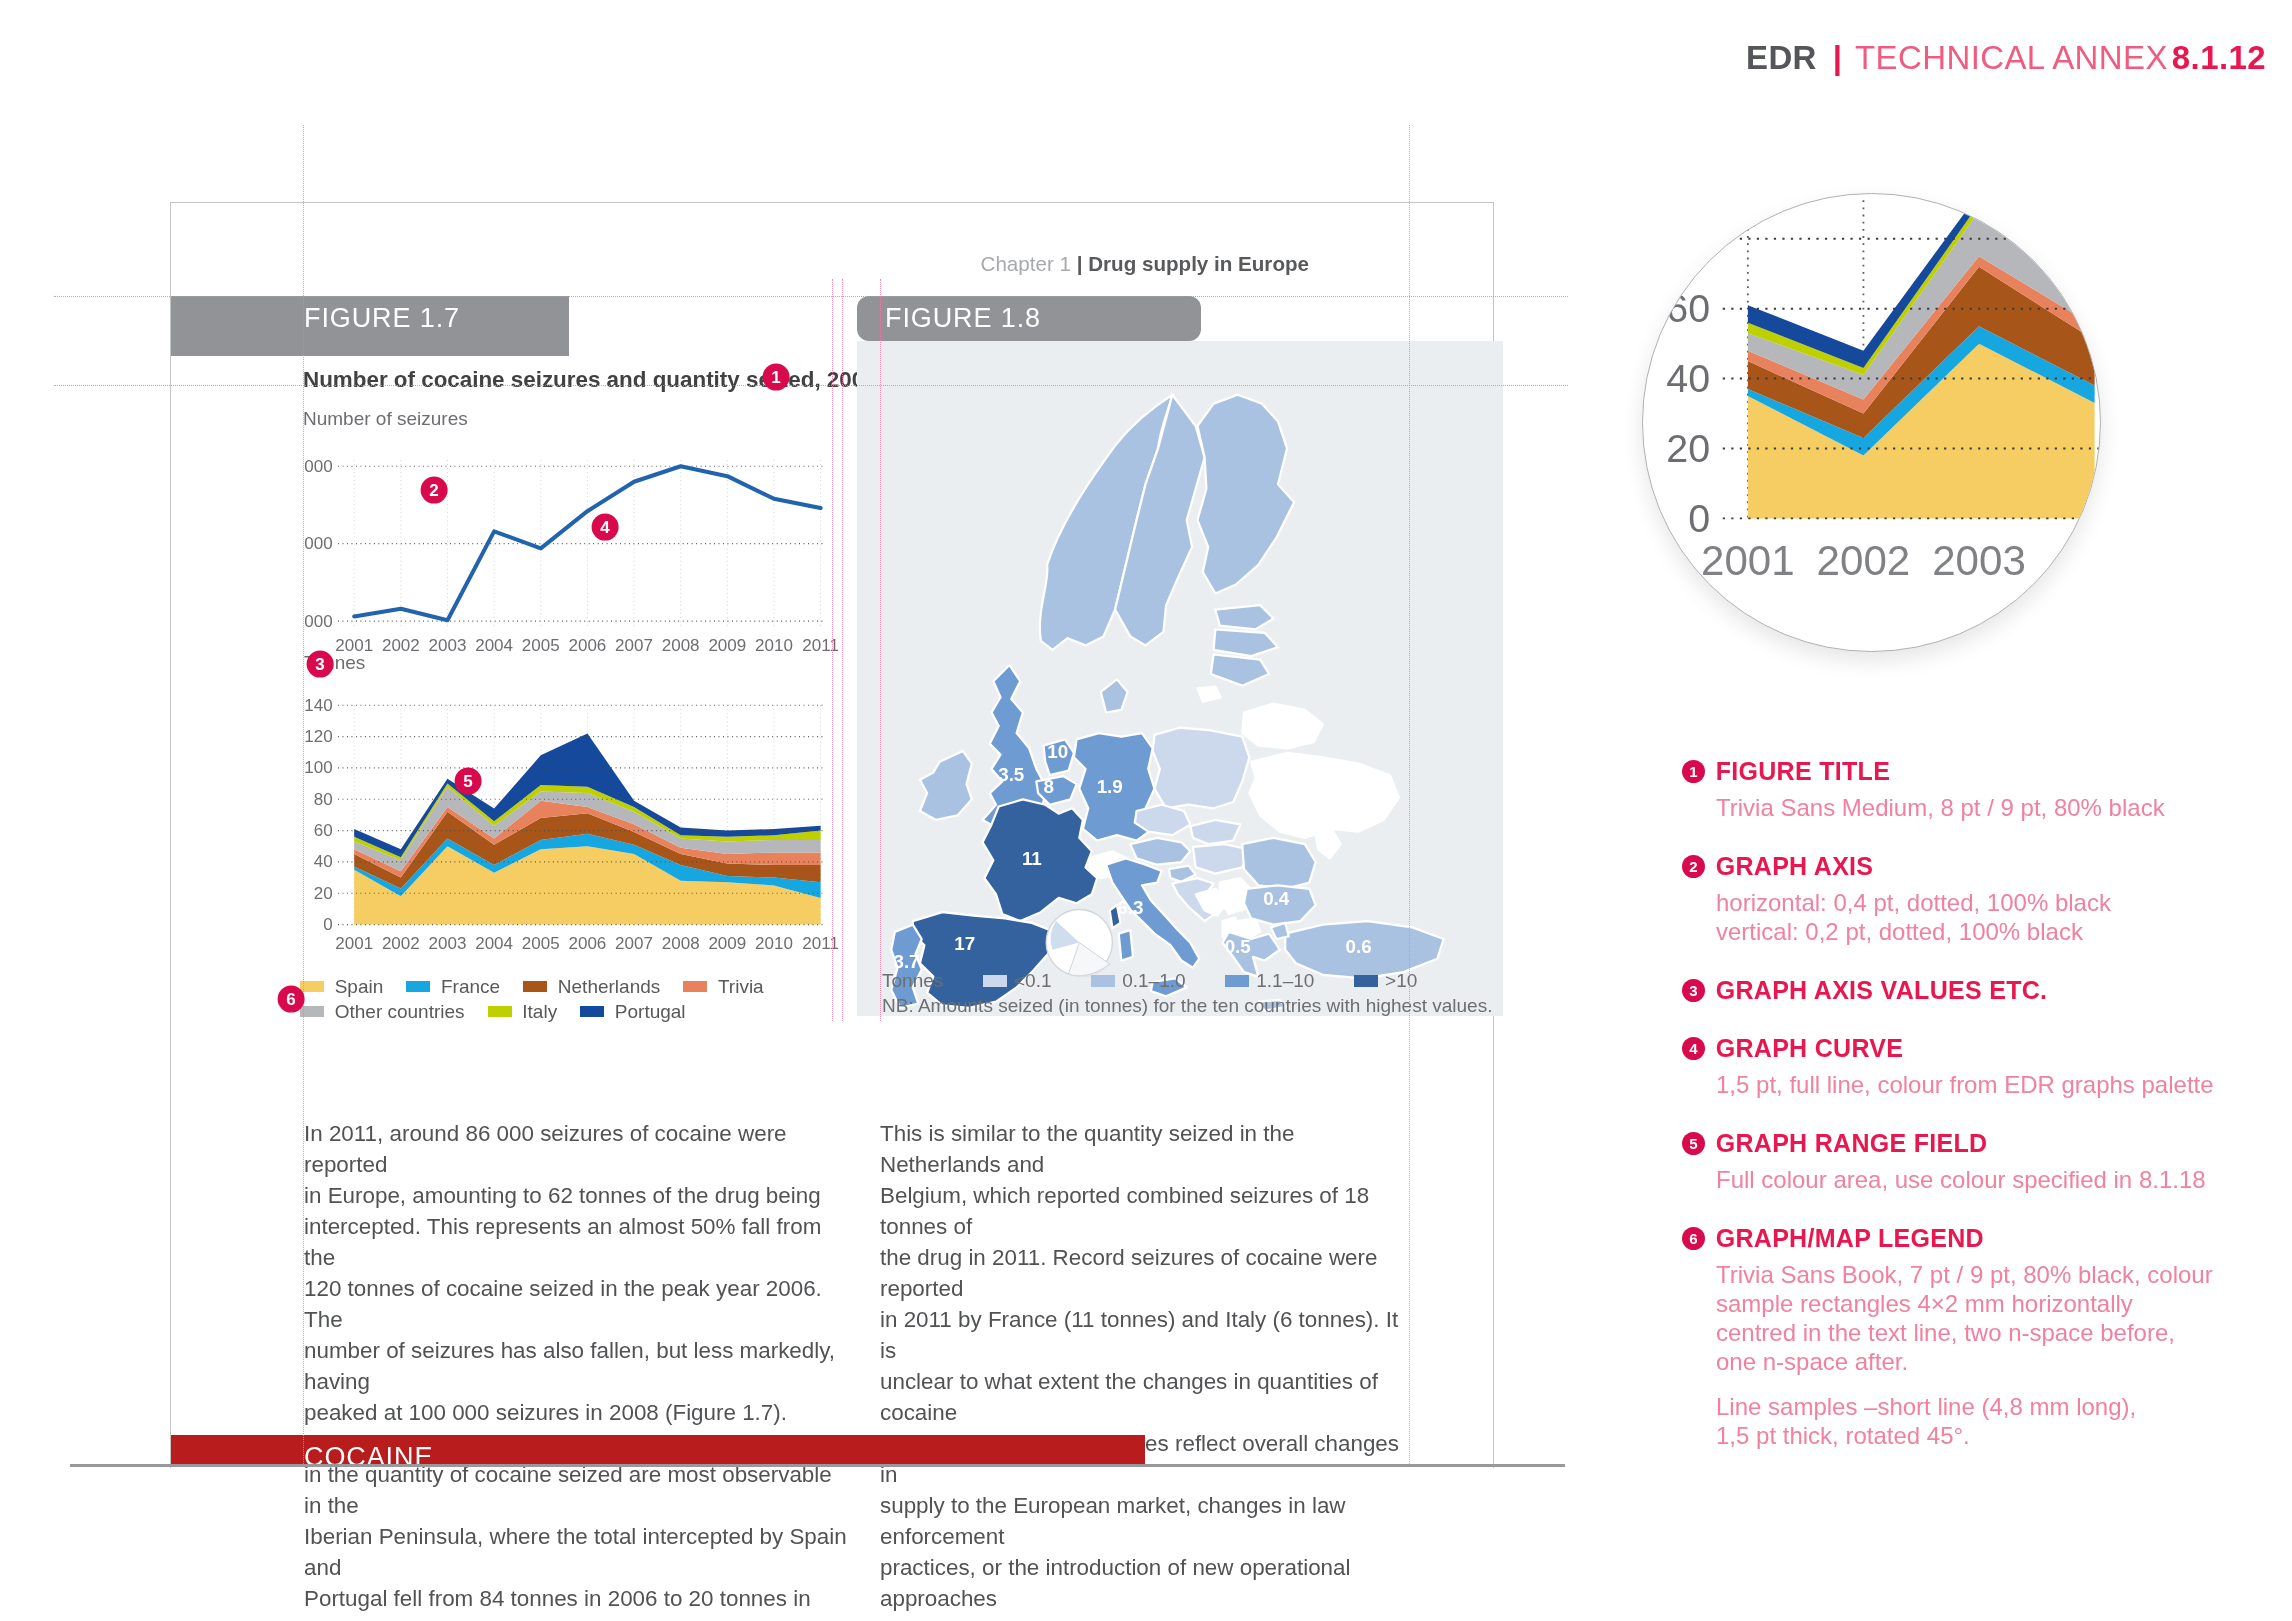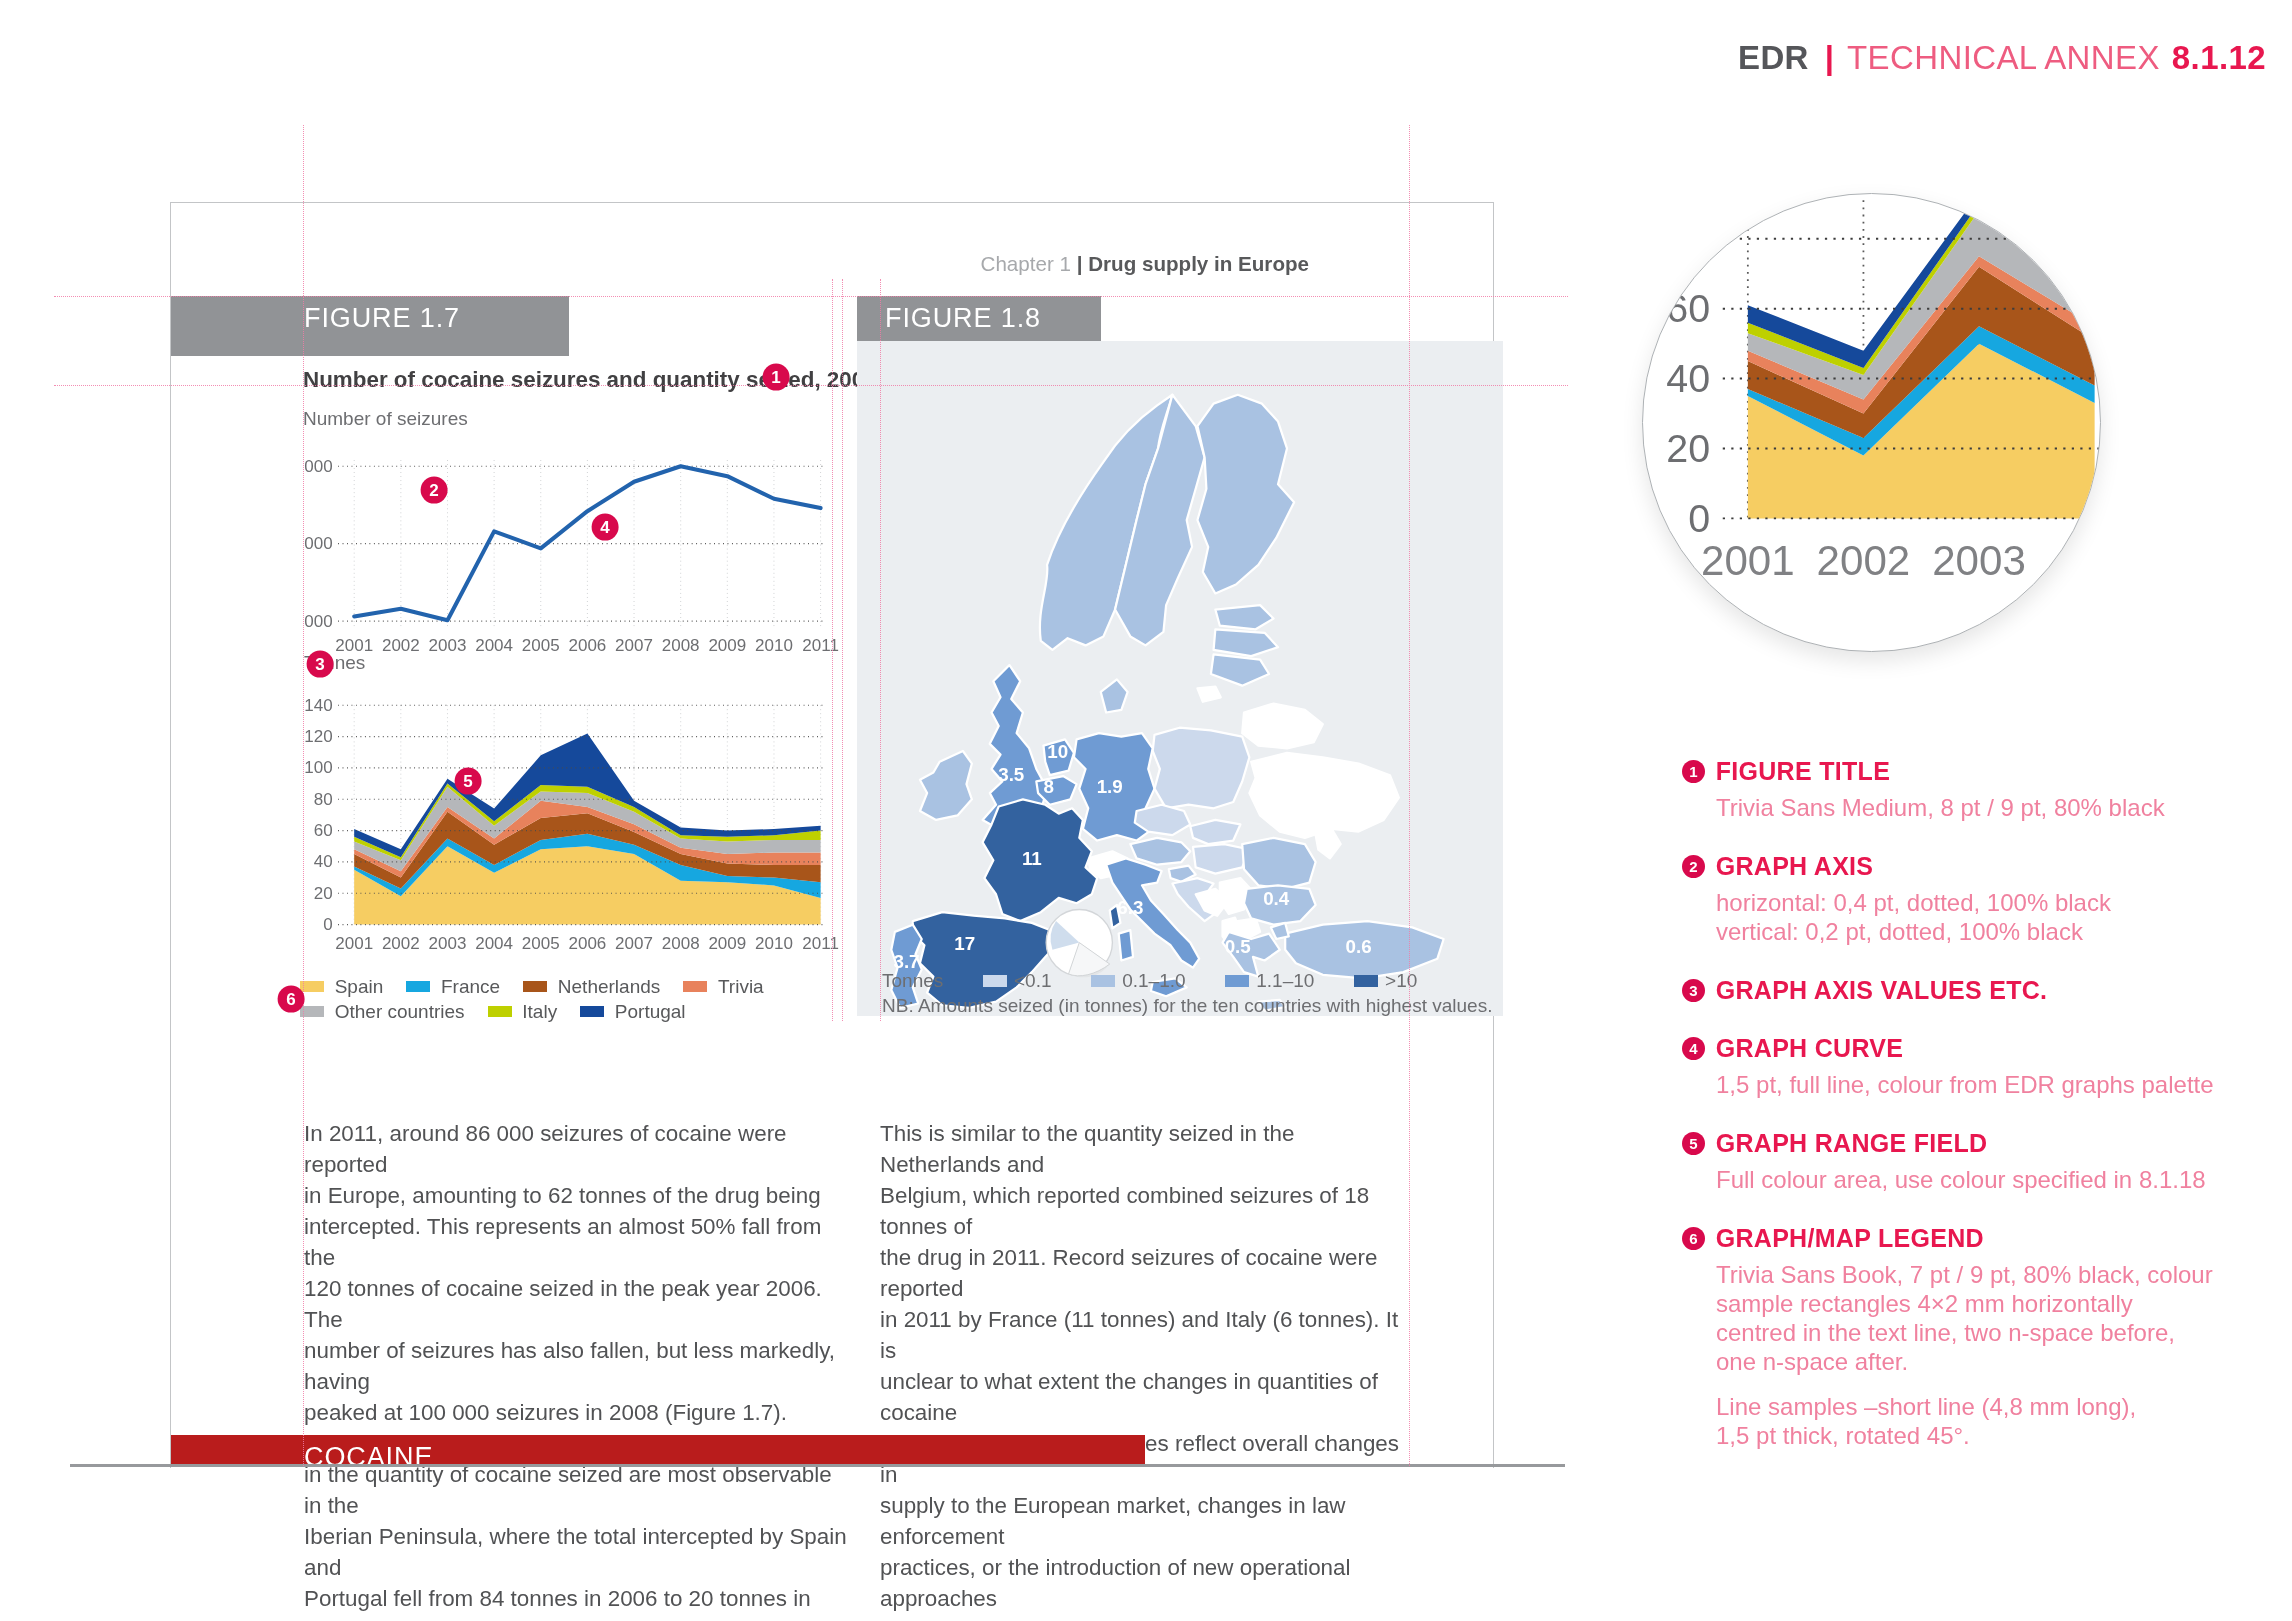--- a/index.html
+++ b/index.html
@@ -3,27 +3,27 @@
 <meta charset="utf-8">
 <style>
   html,body{margin:0;padding:0;background:#ffffff;}
   body{font-family:"Liberation Sans", sans-serif; width:2293px; height:1622px; position:relative; overflow:hidden;}
   .abs{position:absolute;}
   
   .doc-header{position:absolute; top:39px; right:27px; font-size:33px; letter-spacing:0.4px; white-space:nowrap;}
   .doc-header .brand{color:#55565a; font-weight:bold;}
   .doc-header .pipe{color:#e8174f; font-weight:bold; margin:0 12.5px 0 16px;}
   .doc-header .annex{color:#ee5c80; font-weight:400;}
-  .doc-header .num{color:#e8174f; font-weight:bold; margin-left:12px;}
+  .doc-header .num{color:#e8174f; font-weight:bold; margin-left:4px;}
   
   .page{position:absolute; left:170px; top:202px; width:1322px; height:1265px; background:#fff; border-left:1.8px solid #c3c5c7; border-top:1.8px solid #c3c5c7; border-right:1.8px solid #c3c5c7;}
   .figbar{position:absolute; background:#919396; color:#fff; font-size:27px; letter-spacing:0.9px;}
   .figbar span{position:absolute; left:133px; top:7.2px;}
   .bar17{left:171px; top:296px; width:398px; height:60px;}
-  .bar18{left:857px; top:296px; width:244px; height:45px;}
+  .bar18{left:857px; top:296px; width:344px; height:45px;border-radius:12px;}
   .bar18 span{left:28px;}
   .figtitle{position:absolute; font-size:22.4px; font-weight:bold; color:#414042;}
   .axis-unit{position:absolute; font-size:19px; color:#6d6e71;}
   .chapter{position:absolute; top:252px; left:857px; width:452px; text-align:right; font-size:20.6px; color:#a7a9ac; white-space:nowrap;}
   .chapter b{color:#58595b;}
   
   .map-panel{position:absolute; left:857px; top:341px; width:646px; height:675px; background:#ebeef1;}
   .map-panel svg{position:absolute; left:0; top:0;}
   .map-label{font-size:21px; font-weight:bold; fill:#ffffff;}
   .c0{fill:#ccd9ec;} .c1{fill:#a9c2e2;} .c2{fill:#6f9bd3;} .c3{fill:#33629f;} .nd{fill:#ffffff;}

